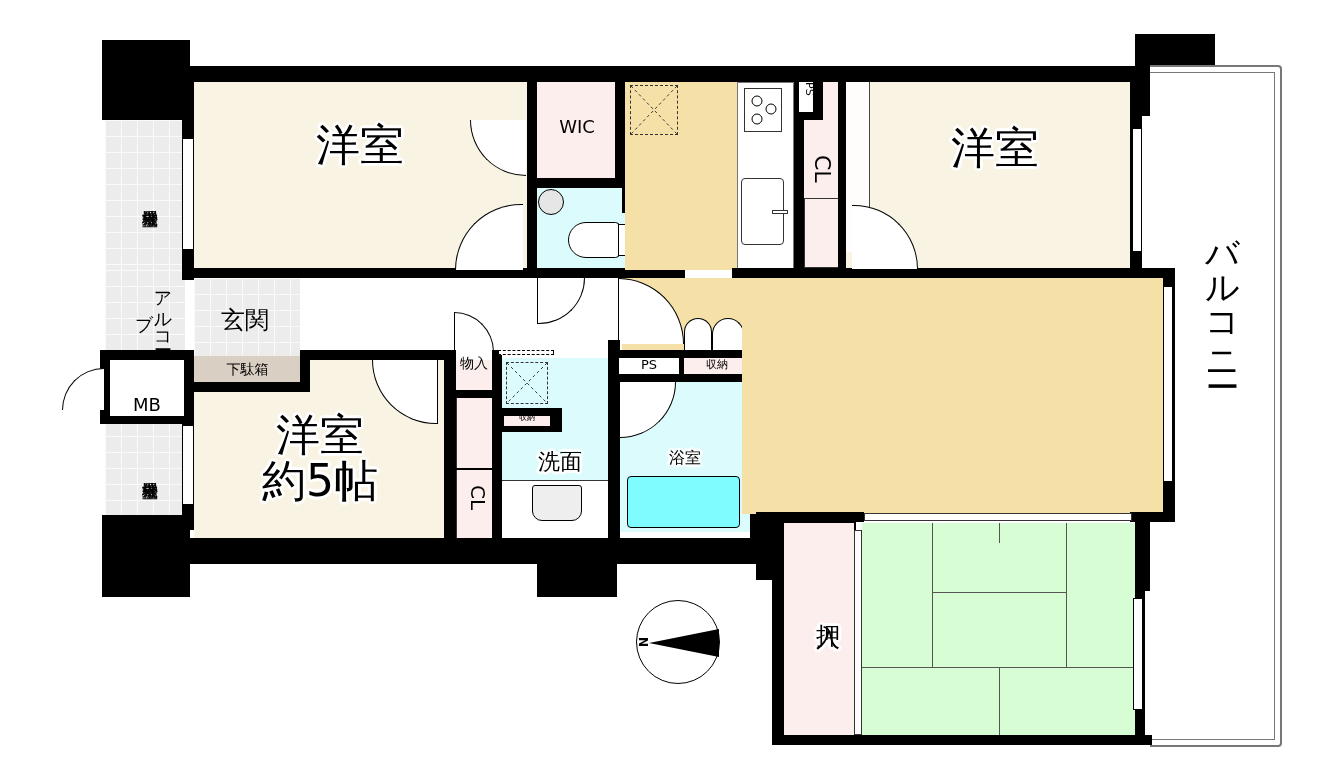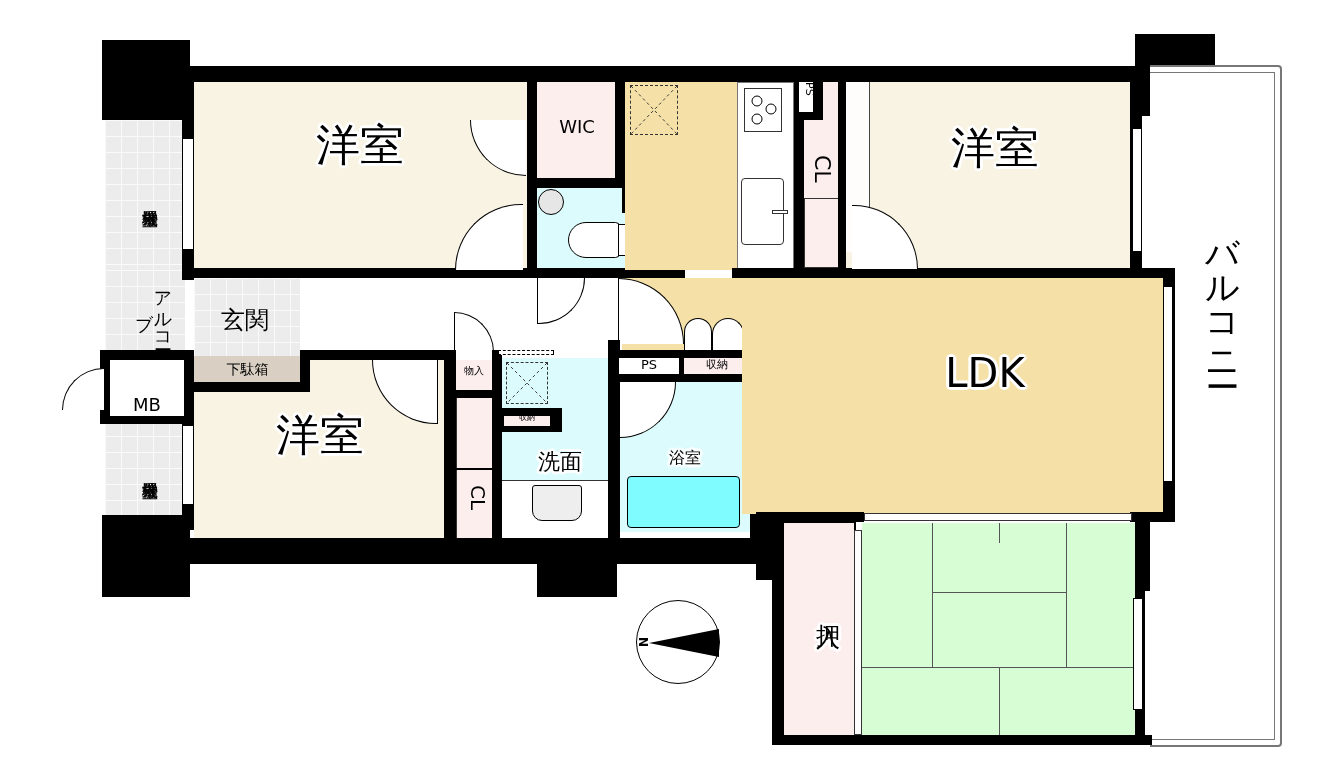--- a/index.html
+++ b/index.html
@@ -132,26 +132,27 @@
 <div class="abs" style="left:110px;top:360px;width:74px;height:56px;background:#fff;"></div>
 <div class="label mid" style="left:112px;top:376px;width:70px;font-size:18px;text-shadow:none;margin-top:20px;">MB</div>
 <div class="abs" style="left:62px;top:368px;width:42px;height:42px;border:1.5px solid #000;border-right:none;border-bottom:none;border-radius:42px 0 0 0;background:#fff;"></div>
 
 <div class="wall" style="left:300px;top:350px;width:155px;height:10px;"></div>
 <div class="room" style="left:194px;top:392px;width:250px;height:146px;background:#f8f3e3;"></div>
 <div class="room" style="left:310px;top:360px;width:134px;height:34px;background:#f8f3e3;"></div>
 <div class="abs" style="left:372px;top:360px;width:66px;height:64px;border:1.5px solid #000;border-top:none;border-right:1.5px solid #000;border-radius:0 0 0 66px;background:#fff;"></div>
 <div class="label big" style="left:250px;top:412px;width:140px;">
   <div>洋室</div>
+  <div>約5帖</div>
 </div>
 <div class="window" style="left:182px;top:425px;width:12px;height:80px;"></div>
 <div class="wall" style="left:444px;top:350px;width:12px;height:190px;"></div>
 
 <div class="room" style="left:456px;top:360px;width:36px;height:32px;background:#fdeeee;"></div>
-<div class="label sm" style="left:454px;top:366px;width:40px;font-size:10px;text-shadow:none;">物入</div>
+<div class="label sm" style="left:454px;top:356px;width:40px;font-size:14px;text-shadow:none;">物入</div>
 <div class="wall" style="left:450px;top:390px;width:48px;height:8px;"></div>
 <div class="room" style="left:456px;top:398px;width:36px;height:140px;background:#fdeeee;border-left:1px solid #333;"></div>
 <div class="abs" style="left:456px;top:468px;width:36px;height:2px;background:#000;"></div>
 <div class="label mid" style="left:460px;top:485px;width:28px;writing-mode:vertical-rl;text-shadow:none;font-size:20px;">CL</div>
 <div class="wall" style="left:492px;top:350px;width:10px;height:190px;"></div>
 
 <div class="room" style="left:502px;top:358px;width:108px;height:122px;background:#dcfbfd;"></div>
 <div class="abs" style="left:498px;top:350px;width:56px;height:5px;border:1px dashed #000;background:#fff;"></div>
 <div class="xbox" style="left:506px;top:362px;width:42px;height:42px;">
   <svg viewBox="0 0 42 42" preserveAspectRatio="none">
@@ -174,21 +175,20 @@
 <div class="label xs" style="left:684px;top:359px;width:66px;font-size:11px;text-shadow:none;">収納</div>
 <div class="room" style="left:620px;top:382px;width:130px;height:150px;background:#dcfbfd;"></div>
 <div class="abs" style="left:620px;top:382px;width:56px;height:56px;border:1.5px solid #000;border-top:none;border-left:none;border-radius:0 0 56px 0;background:#fff;"></div>
 <div class="abs" style="left:627px;top:476px;width:113px;height:52px;background:#7ffcff;border:1.5px solid #000;border-radius:4px;"></div>
 <div class="label mid" style="left:640px;top:450px;width:90px;font-size:16px;">浴室</div>
 <div class="wall" style="left:750px;top:350px;width:10px;height:190px;"></div>
 
 <div class="room" style="left:742px;top:278px;width:421px;height:236px;background:#f5e1a8;"></div>
 <div class="room" style="left:760px;top:350px;width:20px;height:164px;background:#f5e1a8;"></div>
 <div class="label big" style="left:880px;top:352px;width:210px;font-size:40px;">
-  <div>LDK</div>
 </div>
 <div class="window" style="left:1163px;top:286px;width:10px;height:196px;"></div>
 <div class="wall" style="left:756px;top:512px;width:108px;height:10px;"></div>
 <div class="wall" style="left:1130px;top:512px;width:45px;height:10px;"></div>
 <div class="abs" style="left:864px;top:513px;width:268px;height:8px;border:1px solid #333;background:#fff;"></div>
 
 <div class="wall" style="left:756px;top:520px;width:100px;height:60px;"></div>
 <div class="room" style="left:784px;top:523px;width:70px;height:212px;background:#fdeeee;"></div>
 <div class="label mid" style="left:800px;top:605px;width:40px;writing-mode:vertical-rl;font-size:24px;">押入</div>
 <div class="abs" style="left:854px;top:530px;width:8px;height:205px;border:1px solid #333;background:#fff;"></div>

